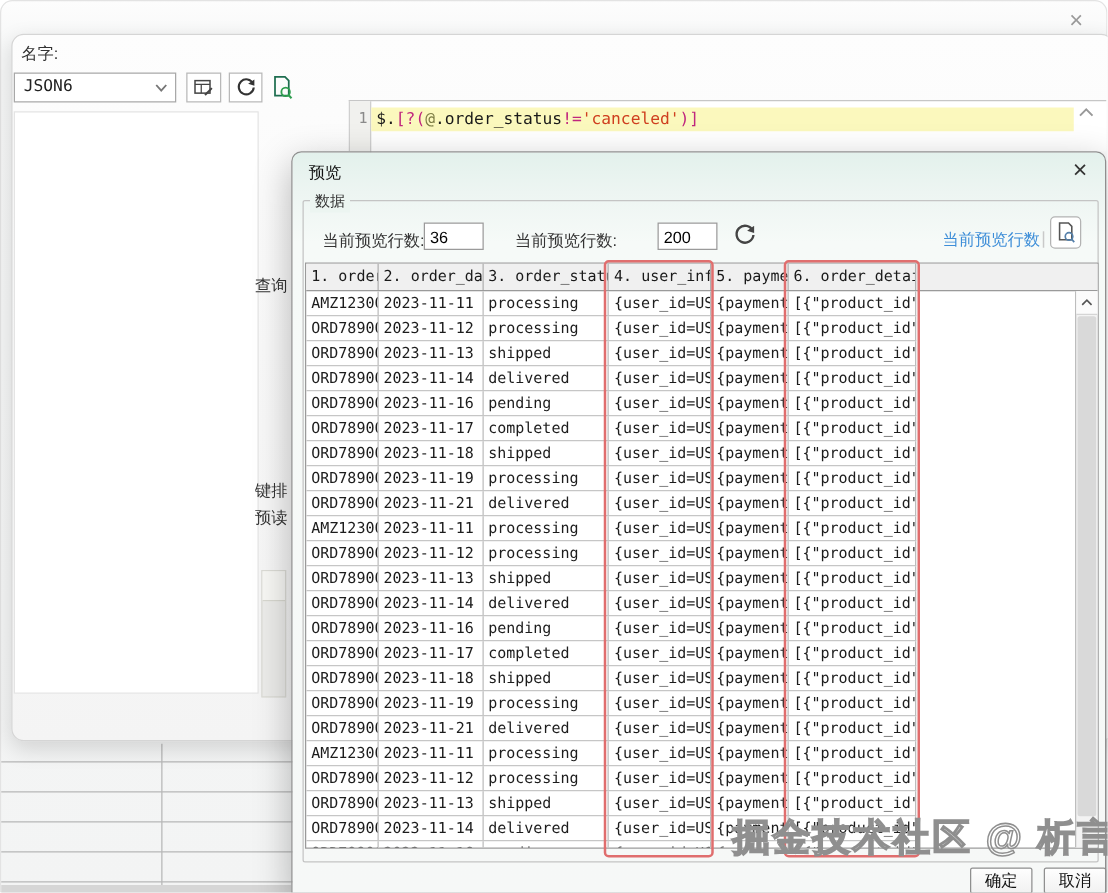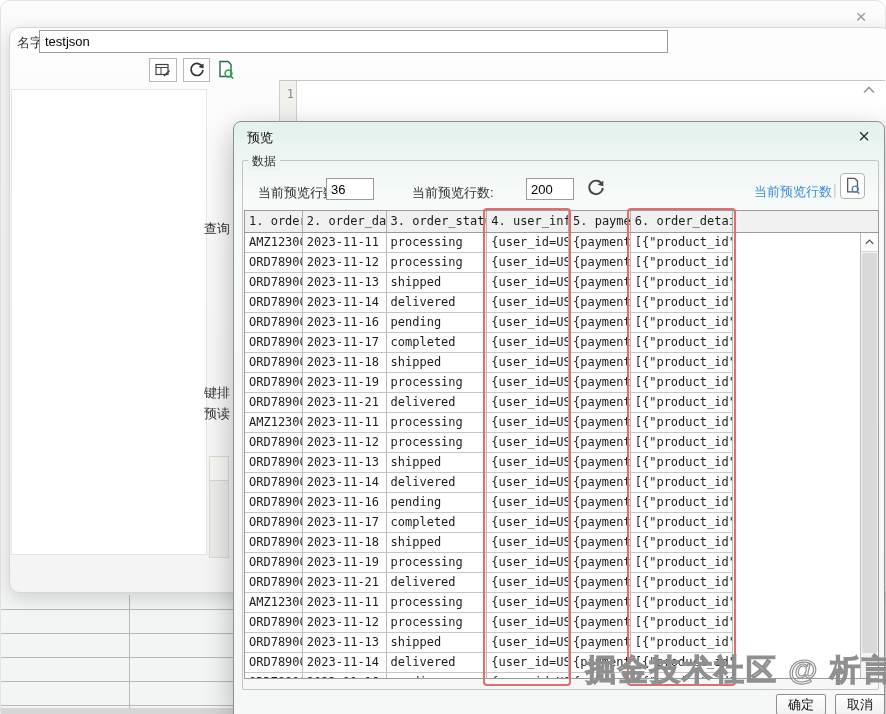--- a/index.html
+++ b/index.html
@@ -49,21 +49,21 @@
     background:linear-gradient(180deg,#e3f1ec 0px,#edf5f2 32px,#f6faf8 72px,#f6f8f7 100%);
     border:1px solid #8f8f8f; border-radius:8px 8px 0 0; box-shadow:0 10px 30px rgba(0,0,0,.28); }
   #dlg-title { position:absolute; left:13px; top:7px; font-size:13px; color:#111; }
   #dlg-close { position:absolute; left:618px; top:2px; width:24px; height:24px; font-size:20px; color:#333; text-align:center; line-height:24px; cursor:pointer; }
   #data-group { position:absolute; left:8px; top:38px; width:637px; height:530px; border:1px solid #c4c4c4; border-radius:2px; }
   #group-label { position:absolute; left:14px; top:31px; font-size:12px; color:#333; background:#ecf5f1; padding:0 4px; }
   .dlg-label { position:absolute; font-size:13px; color:#333; }
   #cur-rows-label { left:24px; top:62px; }
   #max-rows-label { left:178px; top:62px; }
   .dlg-input { position:absolute; top:56px; width:48px; height:22px; border:1px solid #9a9a9a; background:#fff; font-size:13px; padding:0 4px; font-family:"Liberation Sans",sans-serif; }
-  #cur-rows-input { left:92px; }
+  #cur-rows-input { left:105px; }
   #max-rows-input { left:292px; }
   #dlg-refresh { position:absolute; left:350px; top:55px; width:24px; height:24px; border:none; background:transparent; cursor:pointer; }
   #masking-link { position:absolute; left:520px; top:61px; font-size:13px; color:#3e8ed8; cursor:pointer; }
   #link-sep { position:absolute; left:599px; top:60px; font-size:14px; color:#c9c9c9; }
   #preview-settings-btn { position:absolute; left:606px; top:51px; width:25px; height:26px; background:#fff; border:1px solid #b3b3b3; border-radius:4px; display:flex; align-items:center; justify-content:center; cursor:pointer; }
 
   
   #preview-table { position:absolute; left:10px; top:88px; width:635px; height:469px; background:#fff; border:1px solid #9a9a9a; font-size:12px; }
   #tbl-head { display:flex; height:22px; background:#f0f0f0; border-bottom:1px solid #9a9a9a; }
   #tbl-head .hc { height:21px; line-height:21px; padding-left:4px; border-right:1px solid #b0b0b0; overflow:hidden; white-space:nowrap; color:#1a1a1a; }
@@ -99,21 +99,26 @@
     <div class="h" style="top:62px"></div>
       <div class="h" style="top:86px"></div>
     <div class="h" style="top:110px"></div>
     <div class="v" style="left:128px"></div>
       <div class="v" style="left:236px"></div>
   </div>
   <div id="bg-strip"></div>
 
   <div id="editor-window"></div>
   <span id="name-label">名字:</span>
-  <input id="name-input" value="testjson" style="">
+  <div id="type-select" class="mono">
+    <span>JSON6</span>
+    <svg width="10" height="7" viewBox="0 0 10 7">
+        <polyline points="1,1 5,5.5 9,1" fill="none" stroke="#777" stroke-width="1.5"></polyline>
+      </svg>
+  </div>
   <div id="edit-view-btn" class="tool-btn">
     <svg width="16" height="14" viewBox="0 0 16 14">
       <rect x="1" y="1.5" width="12" height="10" fill="none" stroke="#444" stroke-width="1.2"></rect>
       <line x1="1" y1="4.5" x2="13" y2="4.5" stroke="#444" stroke-width="1"></line>
       <line x1="6" y1="4.5" x2="6" y2="11.5" stroke="#444" stroke-width="1"></line>
       <line x1="9" y1="13" x2="14.5" y2="7.5" stroke="#444" stroke-width="1.6"></line>
     </svg>
   </div>
   <div id="refresh-btn" class="tool-btn">
     <svg width="16" height="16" viewBox="0 0 16 16">
@@ -133,20 +138,21 @@
   <span class="side-label" style="top:383px">键排</span>
   <span class="side-label" style="top:404px">预读</span>
   <div id="side-scroll">
       <div class="btn"></div>
     </div>
 
   <div id="code-editor">
     <div id="gutter">
       <div id="line-no" class="mono">1</div>
     </div>
+    <div id="code-line" class="mono"><span style="color: rgb(26, 26, 26);">$.</span><span style="color: rgb(192, 38, 126);">[?(</span><span style="color: rgb(125, 125, 69);">@</span><span style="color: rgb(26, 26, 26);">.order_status</span><span style="color: rgb(192, 38, 126);">!=</span><span style="color: rgb(207, 63, 31);">'canceled'</span><span style="color: rgb(192, 38, 126);">)]</span></div>
     <svg id="editor-up-arrow" width="12" height="8" viewBox="0 0 12 8">
         <polyline points="1,6.5 6,1.5 11,6.5" fill="none" stroke="#999" stroke-width="1.6"></polyline>
       </svg>
   </div>
 
   <div id="preview-dialog">
     <span id="dlg-title">预览</span>
     <div id="dlg-close">×</div>
     <div id="data-group"></div>
     <span id="group-label">数据</span>

